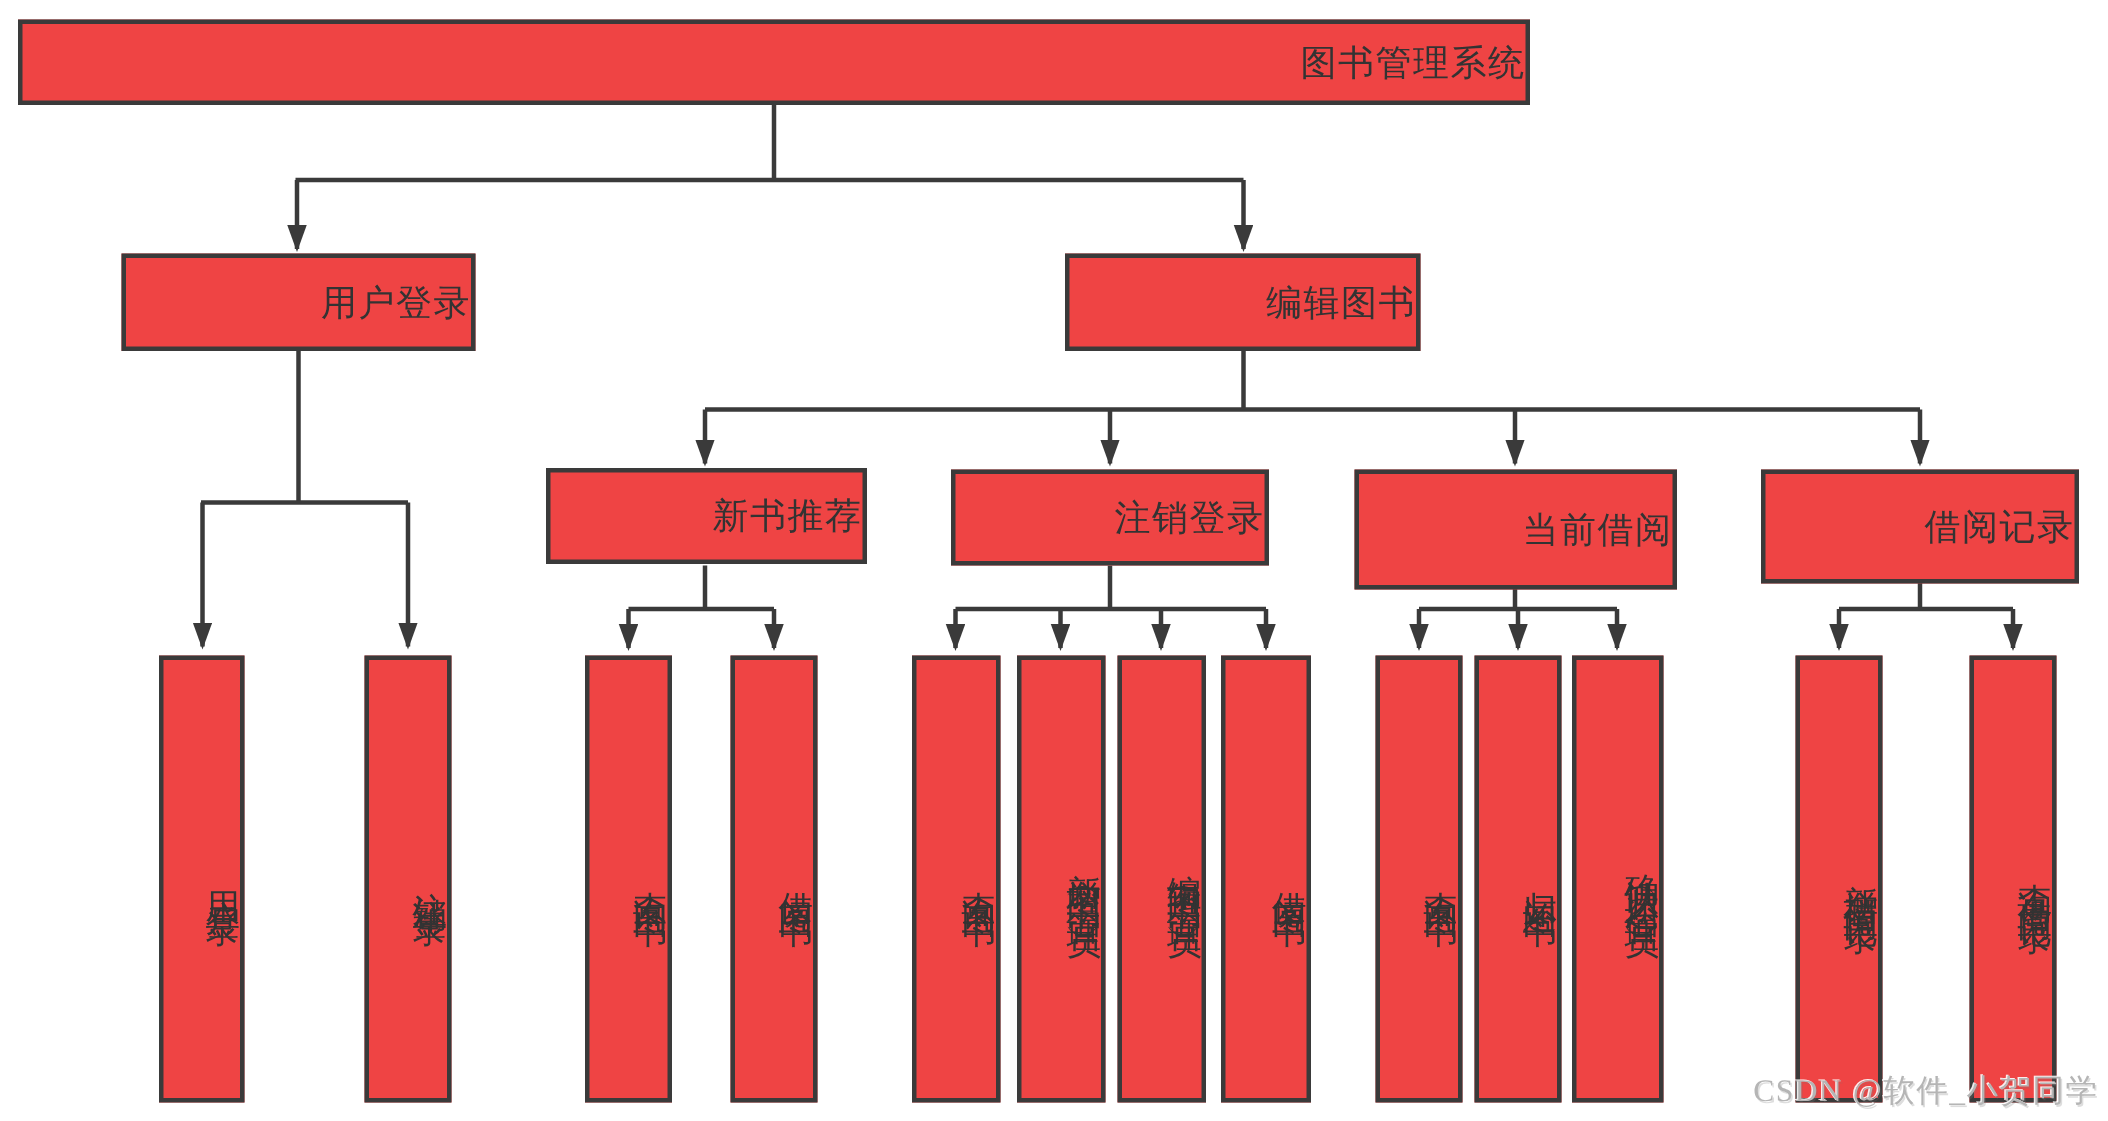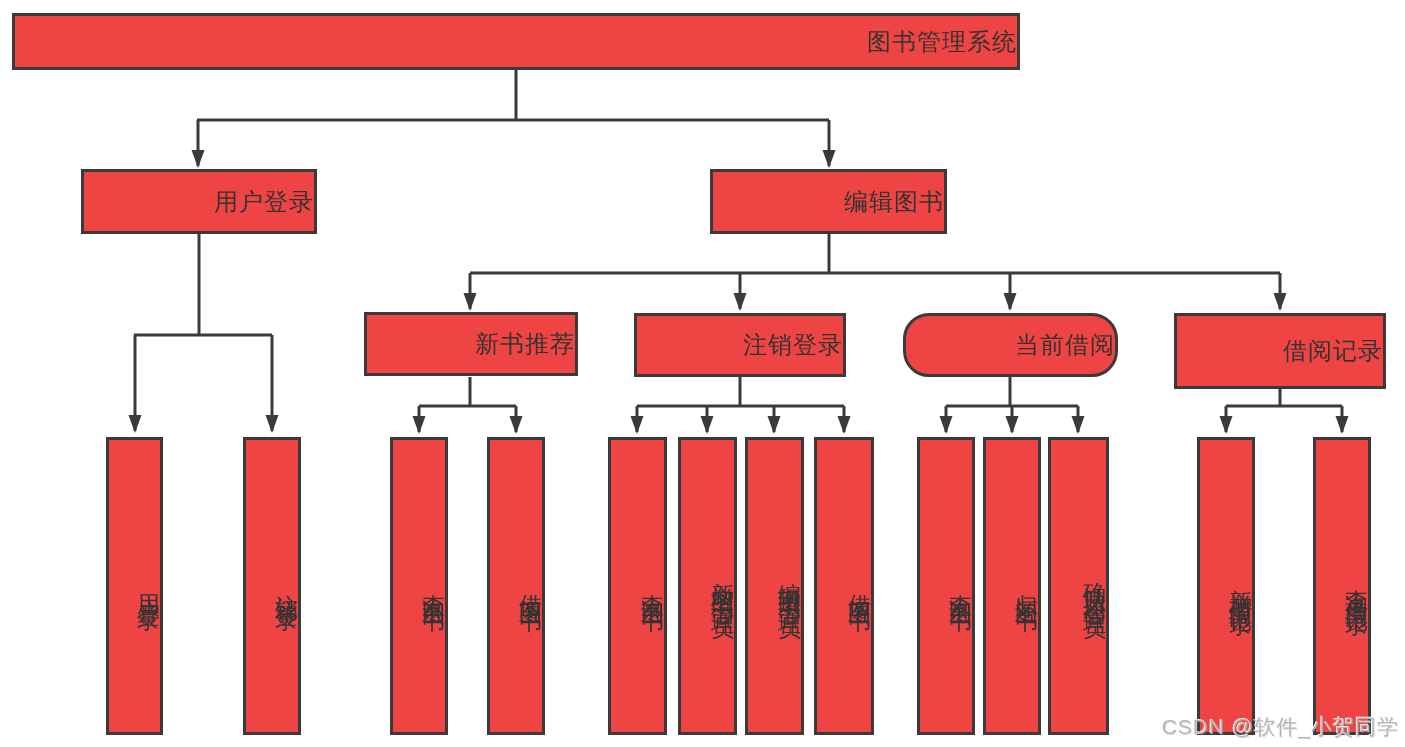--- a/index.html
+++ b/index.html
@@ -49,20 +49,21 @@
   #watermark {
     position: absolute;
     right: 6px;
     bottom: 6px;
     font-size: 21px;
     color: #b5b5b5;
     letter-spacing: 1px;
     text-shadow: -1px -1px 0 rgba(255,255,255,0.9), 1px 1px 0 rgba(120,120,120,0.25);
     z-index: 3;
     white-space: nowrap;
+    font-family: Liberation Serif, serif;
   }
 </style>
 </head>
 <body>
 
 <div id="canvas">
 
   <svg id="connectors" viewBox="0 0 1405 747" xmlns="http://www.w3.org/2000/svg">
     <defs>
       <marker id="arrow" markerUnits="userSpaceOnUse" markerWidth="20" markerHeight="14" refX="16" refY="6.5" orient="auto">
@@ -123,21 +124,21 @@
   <div class="node hbox" style="left:710px; top:169px; width:237px; height:65px;">
     <span class="label">编辑图书</span>
   </div>
 
   <div class="node hbox" style="left:364px; top:312px; width:214px; height:64px;">
     <span class="label">新书推荐</span>
   </div>
   <div class="node hbox" style="left:634px; top:313px; width:212px; height:64px;">
     <span class="label">注销登录</span>
   </div>
-  <div class="node hbox" style="left:903px; top:313px; width:215px; height:64px;border-radius:26px;">
+  <div class="node hbox" style="left:903px; top:313px; width:215px; height:80px;">
     <span class="label">当前借阅</span>
   </div>
   <div class="node hbox" style="left:1174px; top:313px; width:212px; height:76px;">
     <span class="label">借阅记录</span>
   </div>
 
   <div class="node vbox" style="left:106px; top:437px; width:57px; height:298px;">
     <span class="label">用户登录</span>
   </div>
   <div class="node vbox" style="left:243px; top:437px; width:58px; height:298px;">

